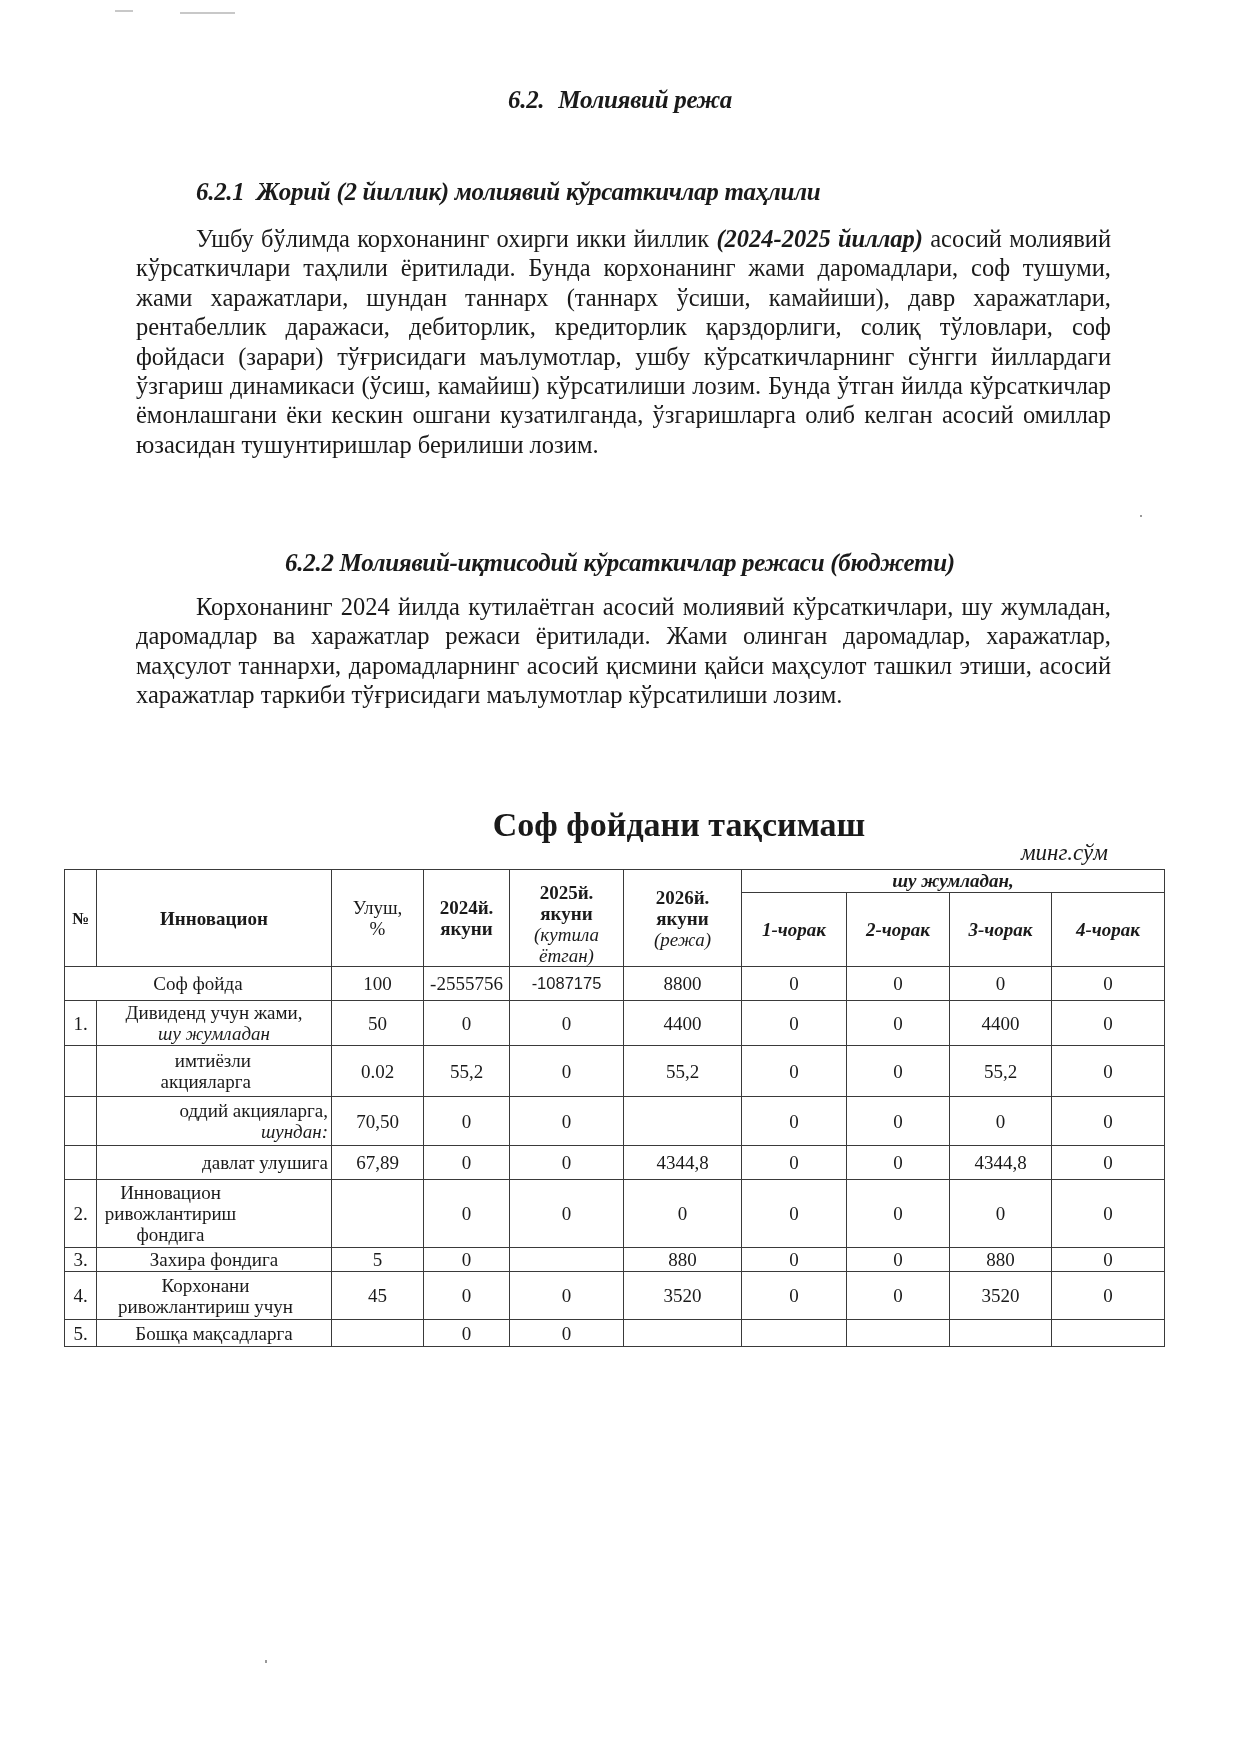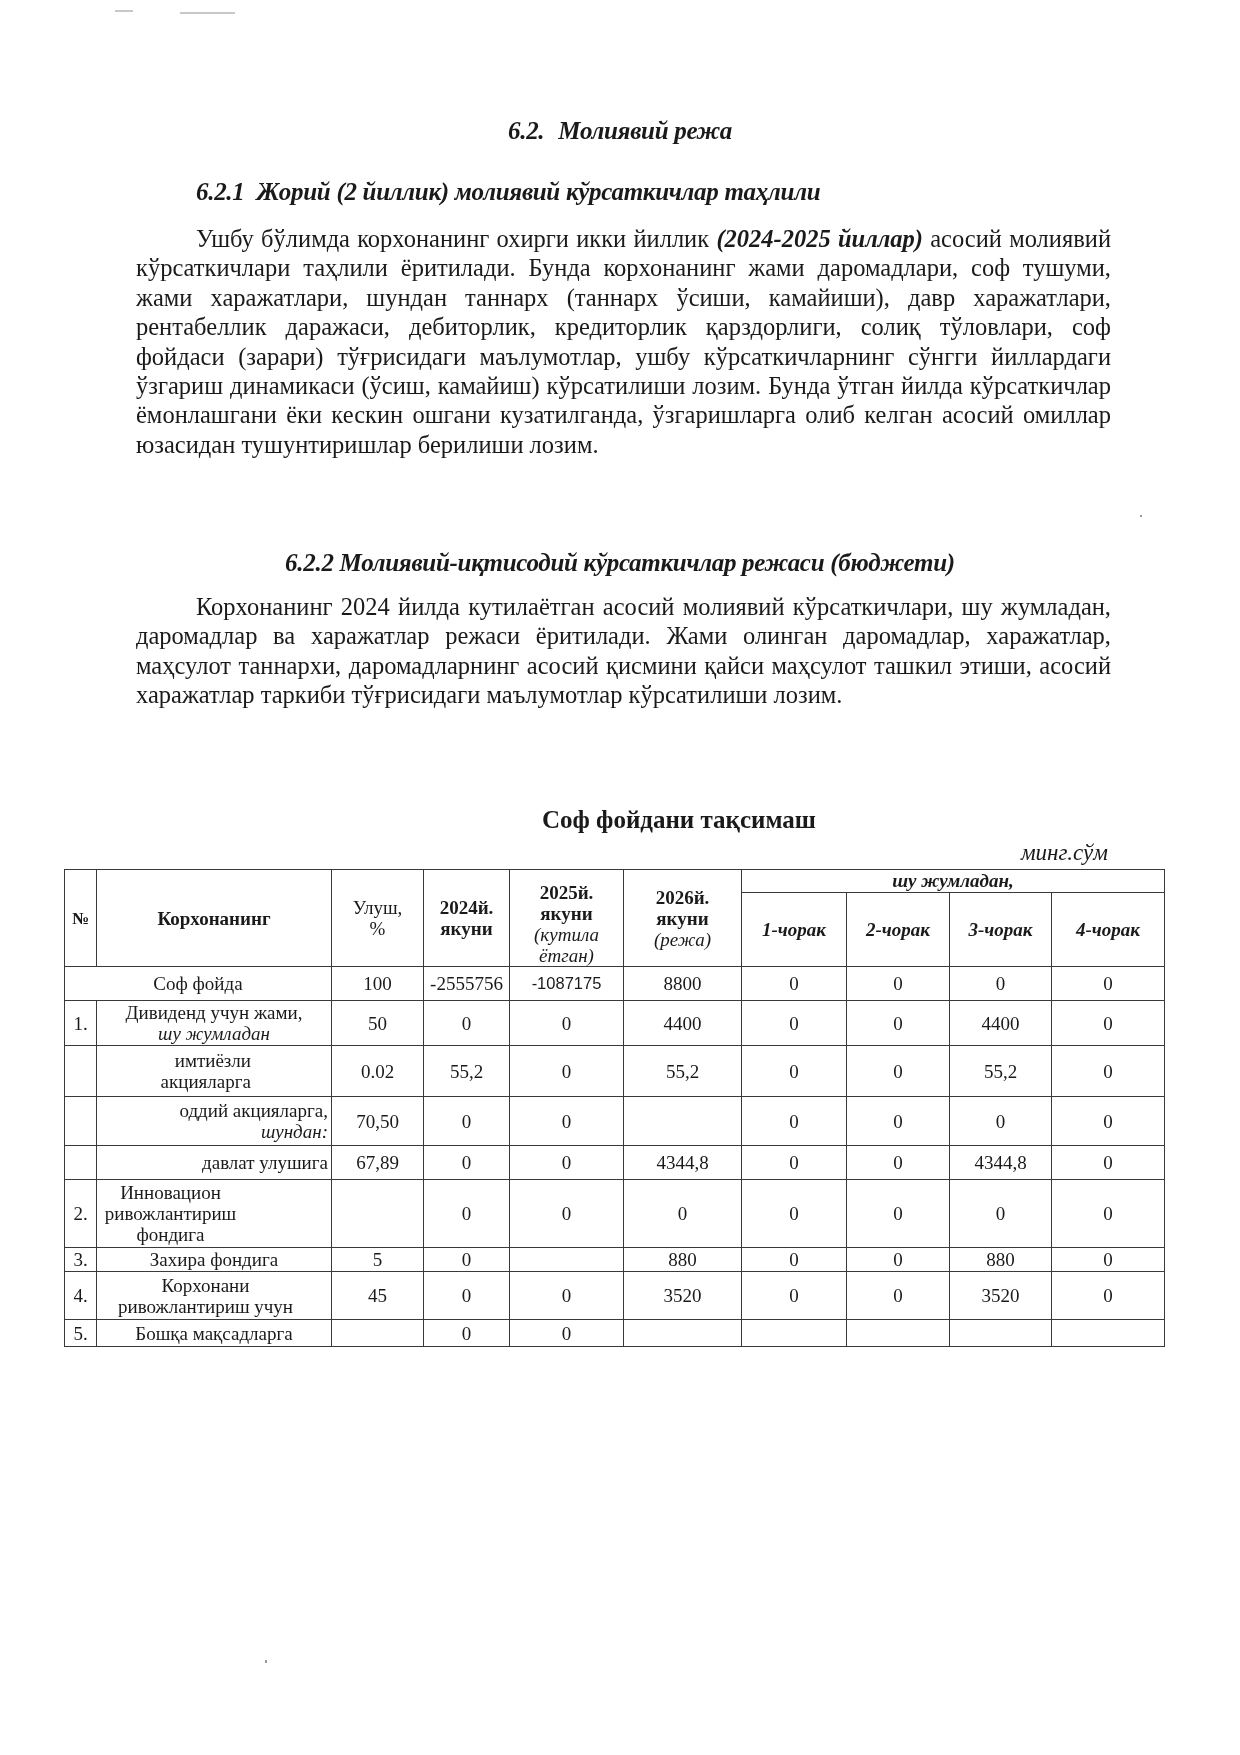--- a/index.html
+++ b/index.html
@@ -1,32 +1,32 @@
 <!DOCTYPE html>
 <html><head>
 <meta charset="utf-8">
 <style>
   html, body { margin: 0; padding: 0; background: #ffffff; }
   body { width: 1240px; height: 1755px; position: relative; overflow: hidden;
          font-family: "Liberation Serif", "DejaVu Serif", serif; color: #1a1a1a; }
   .page { position: absolute; left: 0; top: 0; width: 1240px; height: 1755px; }
-  .h-section { position: absolute; left: 0; width: 1240px; text-align: center; top: 117px;
+  .h-section { position: absolute; left: 0; width: 1240px; text-align: center; top: 86px;
                font-size: 25px; font-weight: bold; font-style: italic; letter-spacing: -0.3px; }
   .h-section .num { margin-right: 14px; }
   .h-sub1 { position: absolute; left: 196px; top: 178px; font-size: 25px; font-weight: bold; font-style: italic; letter-spacing: -0.3px; }
   .h-sub1 .num { margin-right: 12px; }
   .h-sub2 { position: absolute; left: 0; width: 1240px; text-align: center; top: 549px;
             font-size: 25px; font-weight: bold; font-style: italic; letter-spacing: -0.3px; }
   .para { position: absolute; left: 136px; width: 975px; font-size: 24.5px; line-height: 29.4px;
           text-align: justify; text-indent: 60px; margin: 0; }
   .para1 { top: 224px; }
   .para2 { top: 592px; }
   .para i { font-style: italic; font-weight: bold; }
   .table-title { position: absolute; left: 0; width: 1240px; text-align: center; top: 806px;
-                 font-size: 25px; font-weight: bold; padding-left: 118px; box-sizing: border-box; }
+                 font-size: 34px; font-weight: bold; padding-left: 118px; box-sizing: border-box; }
   .units { position: absolute; right: 132px; top: 840px; font-size: 23px; font-style: italic; }
   table.grid { position: absolute; left: 64px; top: 869px; width: 1100px; border-collapse: collapse;
                font-size: 19px; table-layout: fixed; }
   table.grid td, table.grid th { border: 1.3px solid #3a3a3a; padding: 0 3px; text-align: center;
                vertical-align: middle; line-height: 21px; font-weight: normal; }
   table.grid th.b { font-weight: bold; }
   table.grid th.i { font-style: italic; font-weight: bold; }
   .hdr-italic { font-style: italic; font-weight: normal; display: block; }
   td.name { text-align: left; padding-left: 7px; }
   td.name.sub { padding-left: 13px; text-align: right; }
@@ -81,21 +81,21 @@
       <col style="width:114px">
       <col style="width:118px">
       <col style="width:105px">
       <col style="width:103px">
       <col style="width:102px">
       <col style="width:113px">
     </colgroup>
     <thead>
       <tr class="hdr1">
         <th class="b" rowspan="2" style="padding:0;font-size:17px;">№</th>
-        <th class="b" rowspan="2">Корхонанинг</th>
+        <th class="b" rowspan="2">Инновацион</th>
         <th rowspan="2">
             <span style="display:block;padding:0 10px;">Улуш, %</span>
           </th>
         <th class="b" rowspan="2">
             <span style="display:block;padding:0 8px;">2024й. якуни</span>
           </th>
         <th rowspan="2">
           <span style="display:block;font-weight:bold;padding:0 14px;margin-top:12px;">2025й. якуни</span>
           <span class="hdr-italic" style="padding:0 16px;">(кутила ётган)</span>
         </th>

